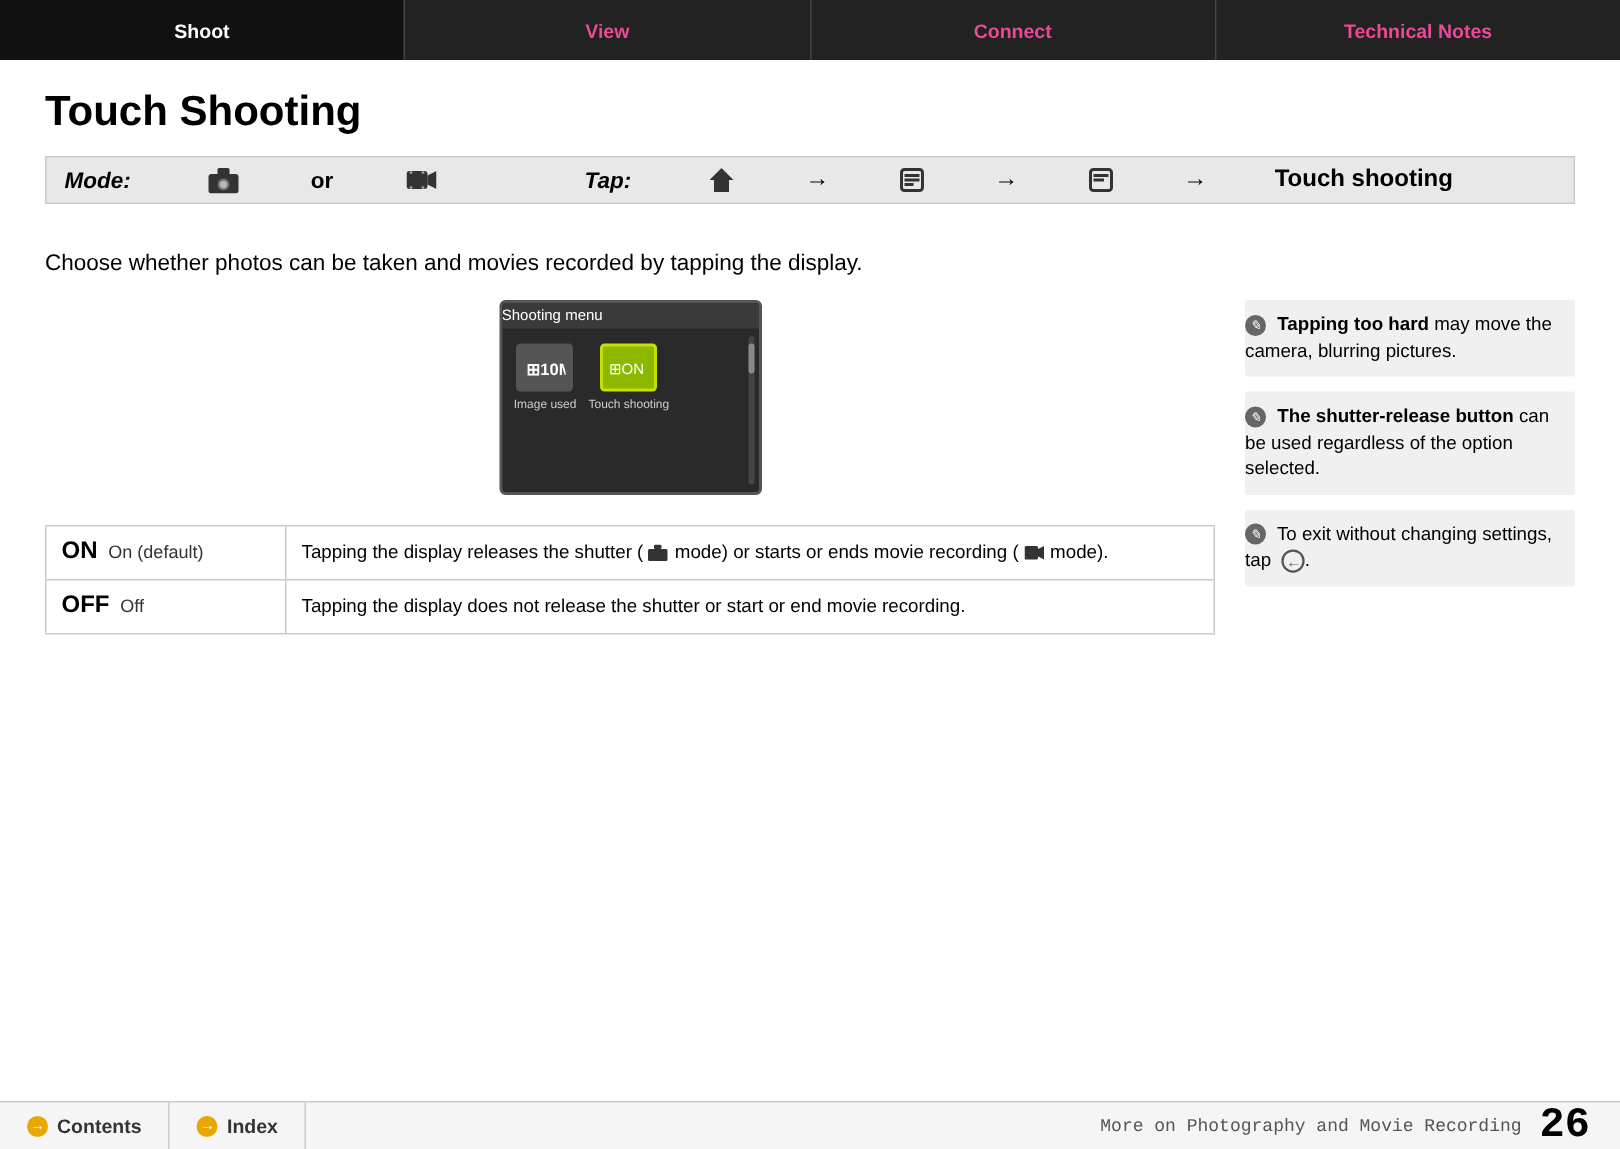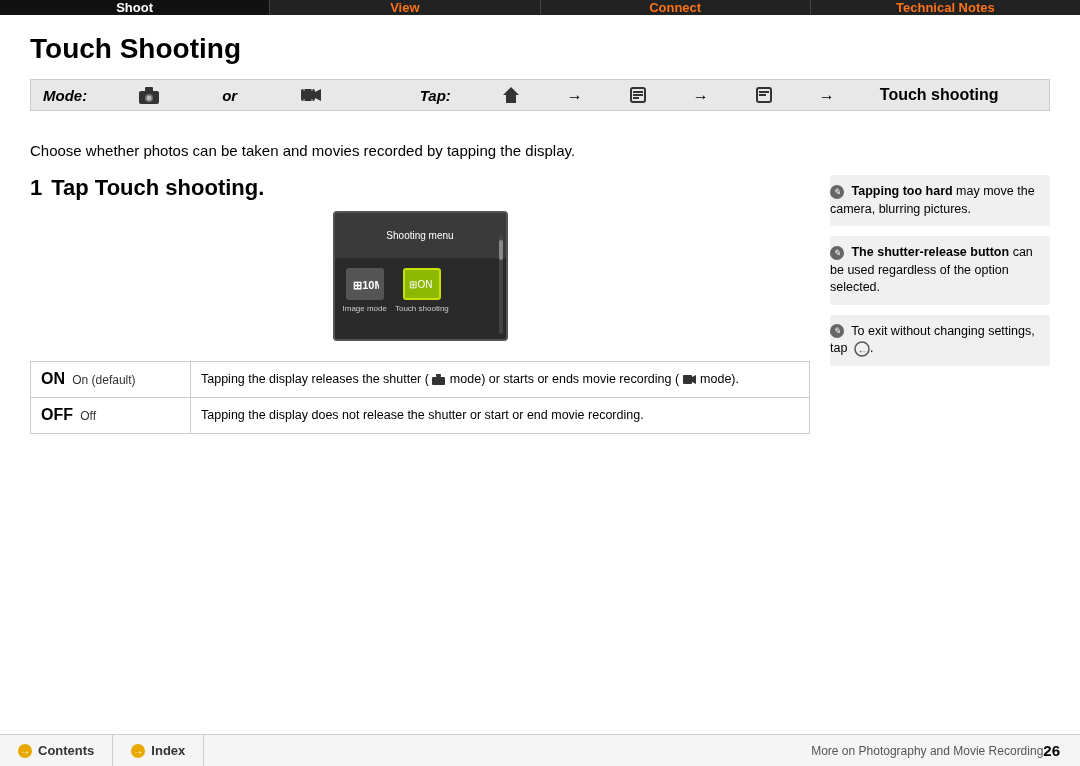--- a/index.html
+++ b/index.html
@@ -9,29 +9,29 @@
       background: #fff;
       width: 1080px;
       height: 766px;
       overflow: hidden;
       position: relative;
     }
 
     
     .top-nav {
       display: flex;
-      height: 15px;
+      height: 40px;
       background: #222;
     }
     .top-nav .nav-item {
       flex: 1;
       display: flex;
       align-items: center;
       justify-content: center;
-      color: #f97316;
+      color: #ec4899;
       font-size: 13px;
       font-weight: bold;
       cursor: pointer;
       border-right: 1px solid #444;
     }
     .top-nav .nav-item.active {
       background: #111;
       color: #fff;
     }
     .top-nav .nav-item:last-child { border-right: none; }
@@ -123,22 +123,21 @@
       border-radius: 4px;
       border: 2px solid #555;
       position: relative;
       margin: 0 auto 20px auto;
       overflow: hidden;
     }
     .camera-screen .screen-title {
       background: #3a3a3a;
       color: #fff;
       font-size: 10px;
-      text-align: center;
-      padding: 17px 0;
+      padding: 3px 0;
     }
     .camera-screen .menu-items {
       display: flex;
       padding: 10px 8px;
       gap: 8px;
       align-items: center;
     }
     .camera-screen .menu-item {
       display: flex;
       flex-direction: column;
@@ -273,24 +272,25 @@
       color: #fff;
       font-size: 10px;
     }
     .bottom-bar .bottom-right {
       margin-left: auto;
       padding-right: 20px;
       font-size: 12px;
       color: #555;
       display: flex;
       align-items: center;
-      gap: 0;
+      gap: 12px;
+      font-family: Liberation Mono, monospace;
     }
     .bottom-bar .page-num {
-      font-size: 15px;
+      font-size: 28px;
       font-weight: bold;
       color: #000;
     }
 
     .home-svg { vertical-align: middle; }
   </style>
 </head>
 <body>
 
 <div class="top-nav">
@@ -314,21 +314,21 @@
 
   <div class="mode-bar">
     <span class="mode-label">Mode:</span>
     
     <svg width="22" height="18" viewBox="0 0 22 18" style="vertical-align:middle;margin:0 2px;">
       <rect x="1" y="5" width="20" height="13" rx="2" fill="#333"></rect>
       <rect x="7" y="1" width="8" height="5" rx="1" fill="#333"></rect>
       <circle cx="11" cy="12" r="4" fill="#fff" opacity="0.3"></circle>
       <circle cx="11" cy="12" r="2.5" fill="#fff" opacity="0.5"></circle>
     </svg>
-    <span style="margin:0 19px;font-style:italic;">or</span>
+    <span style="margin:0 4px;">or</span>
     
     <svg width="20" height="16" viewBox="0 0 20 16" style="vertical-align:middle;margin:0 4px;">
       <rect x="0" y="2" width="14" height="12" rx="2" fill="#333"></rect>
       <polygon points="14,5 20,2 20,14 14,11" fill="#333"></polygon>
       <circle cx="3" cy="3" r="1" fill="#fff" opacity="0.5"></circle>
       <circle cx="3" cy="13" r="1" fill="#fff" opacity="0.5"></circle>
       <circle cx="11" cy="3" r="1" fill="#fff" opacity="0.5"></circle>
       <circle cx="11" cy="13" r="1" fill="#fff" opacity="0.5"></circle>
     </svg>
     &nbsp;&nbsp;&nbsp;
@@ -355,36 +355,32 @@
     <span class="arrow">→</span>
     <span class="touch-shooting-label">Touch shooting</span>
   </div>
 
   <div class="description">Choose whether photos can be taken and movies recorded by tapping the display.</div>
 
   <div class="two-col">
 
     <div class="left-col">
 
-      <div class="step-heading">
-        <span>1</span>
-        <span>Tap Touch shooting.</span>
-      </div>
 
       <div class="camera-screen">
         <div class="screen-title">Shooting menu</div>
         <div class="menu-items">
 
           <div class="menu-item">
             <div class="item-icon">
               <svg width="28" height="22" viewBox="0 0 28 22">
                 <text x="2" y="16" font-size="11" fill="white" font-weight="bold">⊞10M</text>
               </svg>
             </div>
-            <div class="item-label">Image mode</div>
+            <div class="item-label">Image used</div>
           </div>
 
           <div class="menu-item active">
             <div class="item-icon">
               <svg width="28" height="22" viewBox="0 0 28 22">
                 <text x="1" y="15" font-size="10" fill="white">⊞ON</text>
               </svg>
             </div>
             <div class="item-label">Touch shooting</div>
           </div>

